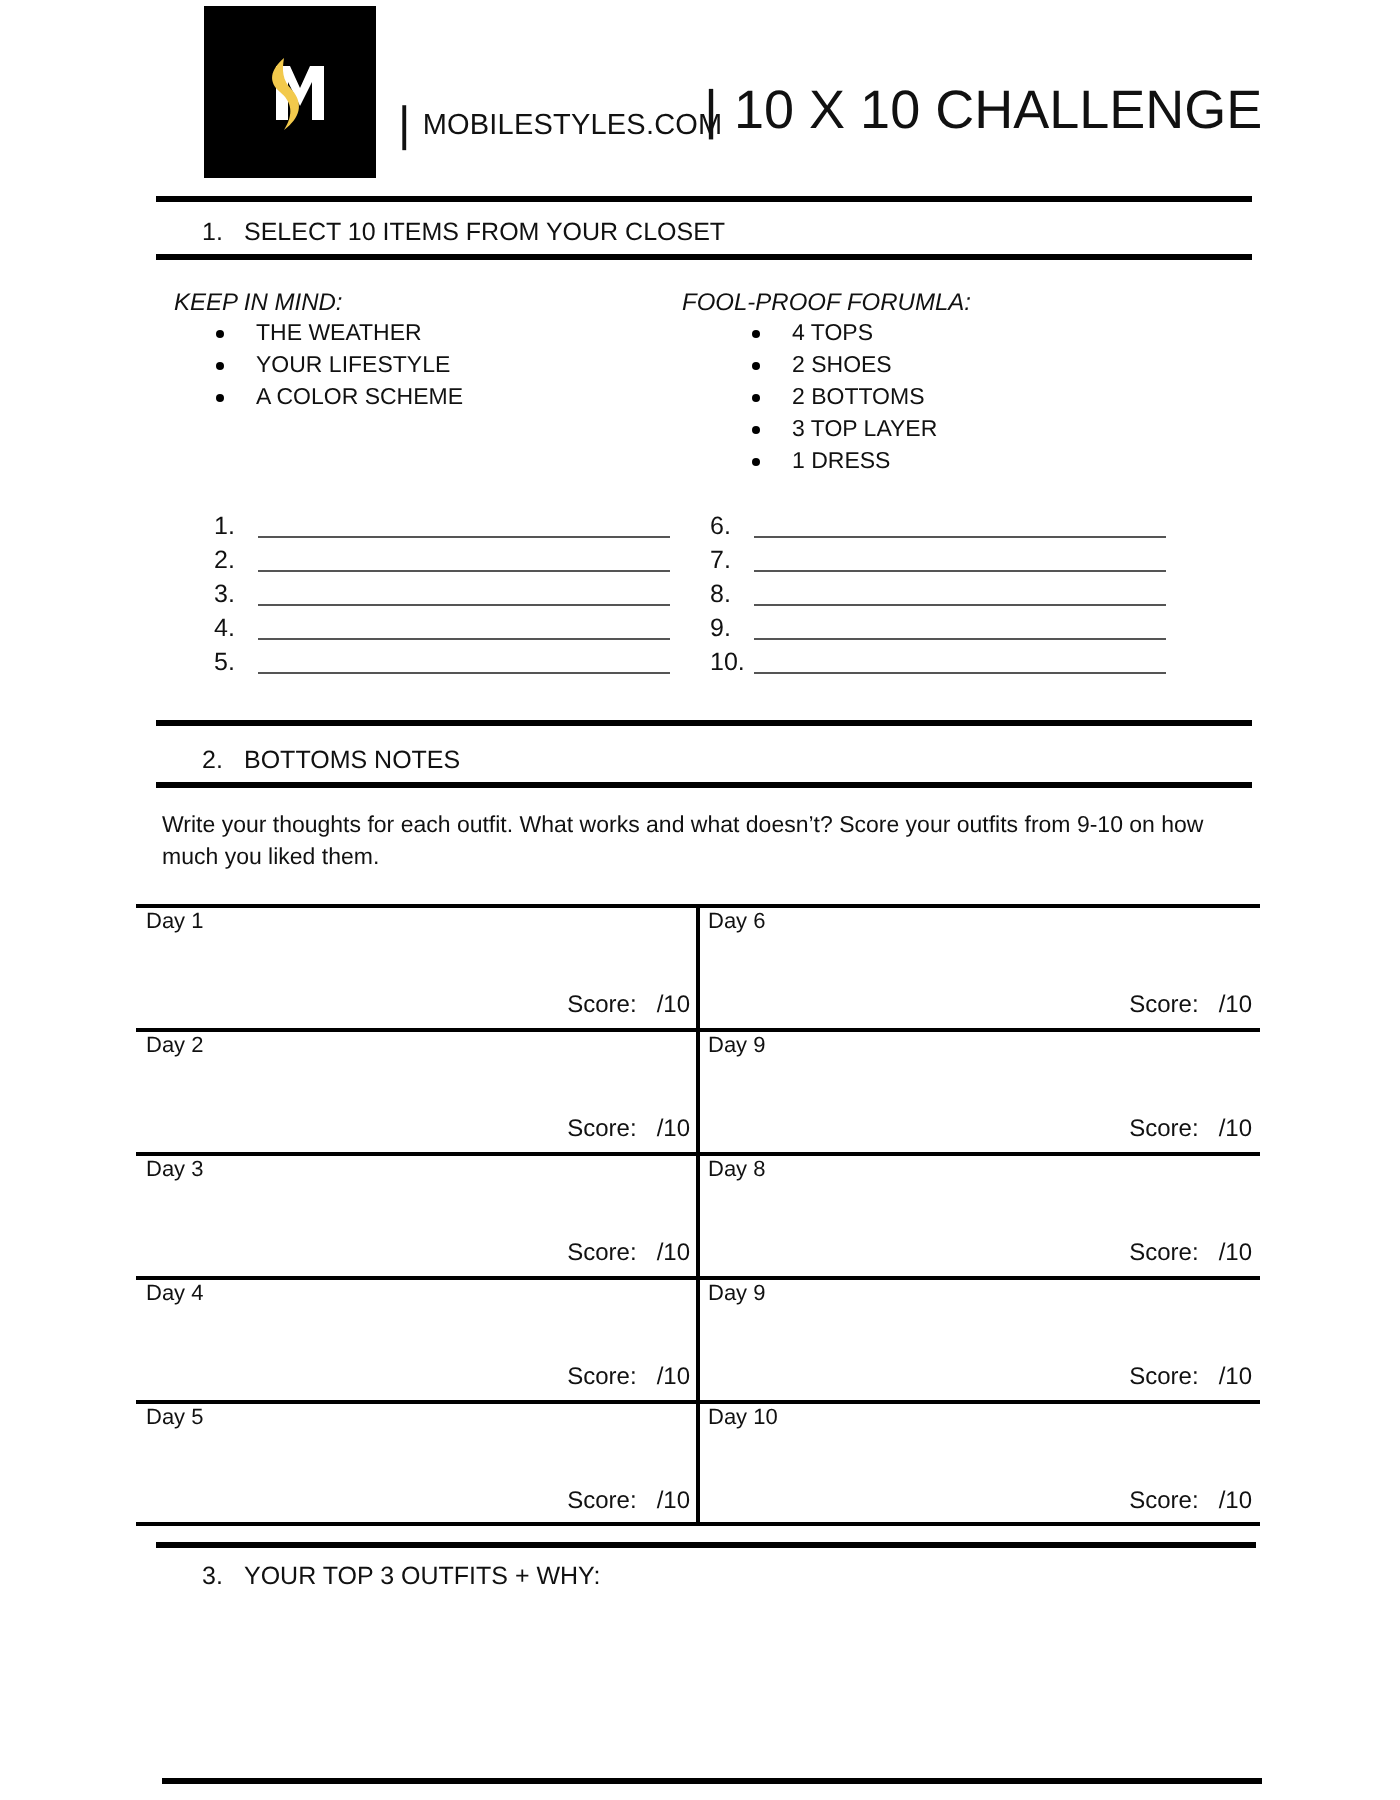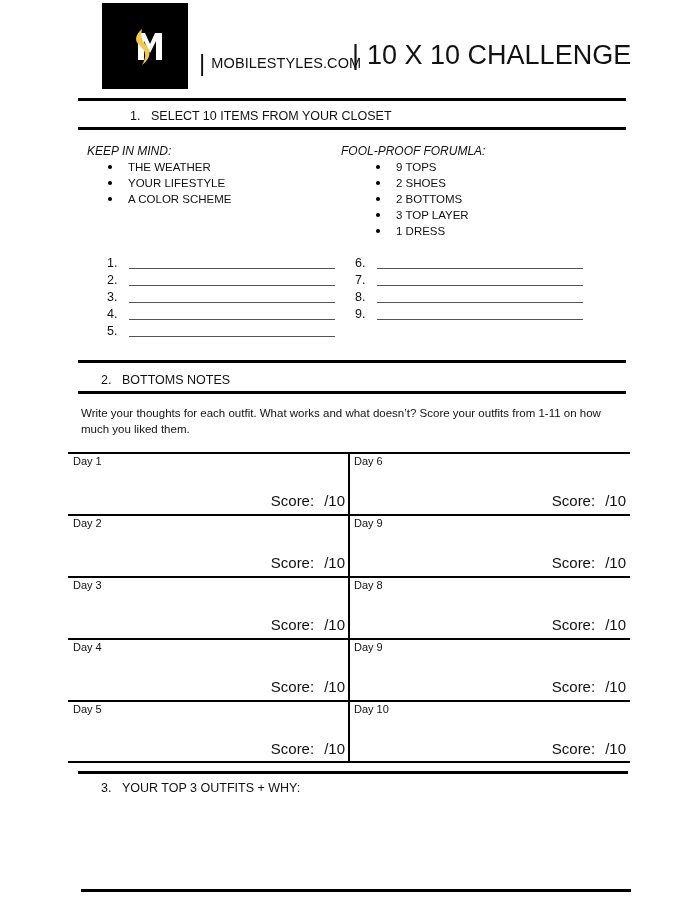--- a/index.html
+++ b/index.html
@@ -30,21 +30,21 @@
   .item-line { width: 206px; height: 1px; border-bottom: 1px solid #555; margin-bottom: 3px; }
 
   .instructions { position: absolute; left: 81px; top: 405px; width: 548px; font-size: 11.5px; line-height: 16px; }
 
   
   .grid { position: absolute; left: 68px; top: 452px; width: 562px; }
   .grid-top { position: absolute; left: 0; top: 0; width: 562px; height: 2px; background: #000; }
   .vline { position: absolute; left: 280px; top: 0; width: 1.5px; height: 310px; background: #000; }
   .cell { position: absolute; width: 280px; height: 60px; }
   .cell .day { position: absolute; left: 5px; top: 3px; font-size: 11px; }
-  .cell .score { position: absolute; right: 3px; bottom: 3px; font-size: 15px; margin-top: 32px; }
+  .cell .score { position: absolute; right: 3px; bottom: 3px; font-size: 12px; margin-top: 32px; }
   .cell .score .lbl { margin-right: 10px; }
   .hline { position: absolute; height: 2px; background: #000; }
 </style>
 </head>
 <body>
 
 <div class="abs logo">
   <svg viewBox="0 0 86 86">
     <rect width="86" height="86" fill="#000"></rect>
     <path d="M36 30 L36 57 L42 57 L42 38 L48 50 L54 38 L54 57 L60 57 L60 30 L53 30 L48 41 L43 30 Z" fill="#ffffff"></path>
@@ -53,35 +53,35 @@
 </div>
 
 <div class="abs site">
   <span class="pipe">|</span><span>MOBILESTYLES.COM</span>
 </div>
 <div class="abs title">
   <span class="pipe">|</span><span>10 X 10 CHALLENGE</span>
 </div>
 
 <div class="rule" style="top:98px;"></div>
-<div class="section-head" style="top:109px;margin-left:29px;">
+<div class="section-head" style="top:109px;">
   <span class="num">1.</span><span>SELECT 10 ITEMS FROM YOUR CLOSET</span>
 </div>
 <div class="rule" style="top:127px;"></div>
 
 <div class="col-head" style="left:87px; top:144px;">KEEP IN MIND:</div>
 <ul class="bullets" style="left:107px; top:159px;">
   <li>THE WEATHER</li>
   <li>YOUR LIFESTYLE</li>
   <li>A COLOR SCHEME</li>
 </ul>
 
 <div class="col-head" style="left:341px; top:144px;">FOOL-PROOF FORUMLA:</div>
 <ul class="bullets" style="left:375px; top:159px;">
-  <li>9 TOPS</li>
+  <li>4 TOPS</li>
   <li>2 SHOES</li>
   <li>2 BOTTOMS</li>
   <li>3 TOP LAYER</li>
   <li>1 DRESS</li>
 </ul>
 
 <div class="items" style="left:107px; top:255px;">
   <div class="item-row">
       <span class="item-num">1.</span>
       <span class="item-line"></span>
@@ -113,29 +113,33 @@
       <span class="item-line"></span>
     </div>
   <div class="item-row">
       <span class="item-num">8.</span>
       <span class="item-line"></span>
     </div>
   <div class="item-row">
       <span class="item-num">9.</span>
       <span class="item-line"></span>
     </div>
+  <div class="item-row">
+      <span class="item-num">10.</span>
+      <span class="item-line"></span>
+    </div>
 </div>
 
 <div class="rule" style="top:360px;"></div>
 <div class="section-head" style="top:373px;">
   <span class="num">2.</span><span>BOTTOMS NOTES</span>
 </div>
 <div class="rule" style="top:391px;"></div>
 
-<div class="instructions">Write your thoughts for each outfit. What works and what doesn’t? Score your outfits from 1-11 on how much you liked them.</div>
+<div class="instructions">Write your thoughts for each outfit. What works and what doesn’t? Score your outfits from 9-10 on how much you liked them.</div>
 
 <div class="grid">
   <div class="grid-top"></div>
   <div class="vline"></div>
 
   <div class="cell" style="left:0; top:0;">
     <span class="day">Day 1</span>
     <span class="score"><span class="lbl">Score:</span><span>/10</span></span>
   </div>
   <div class="cell" style="left:0; top:62px;">

